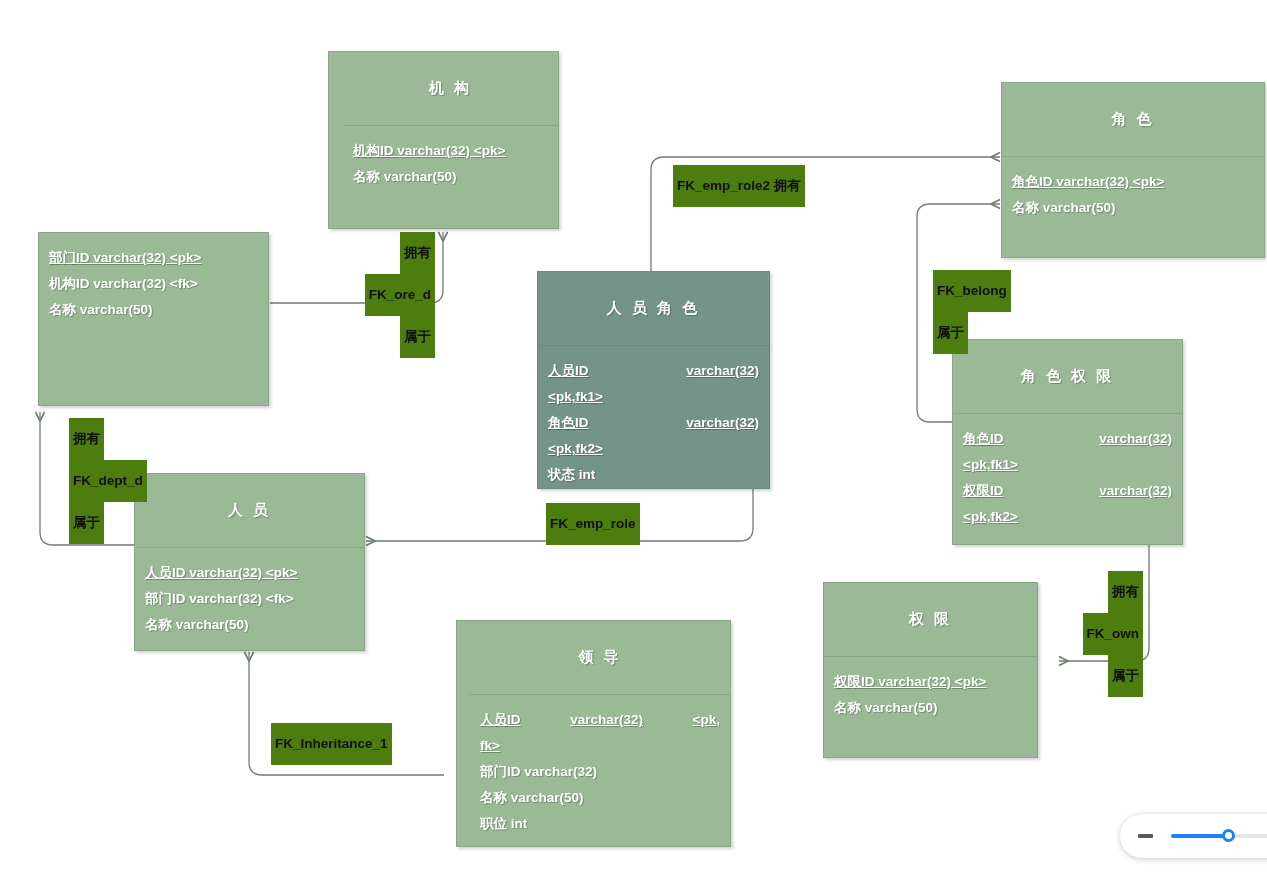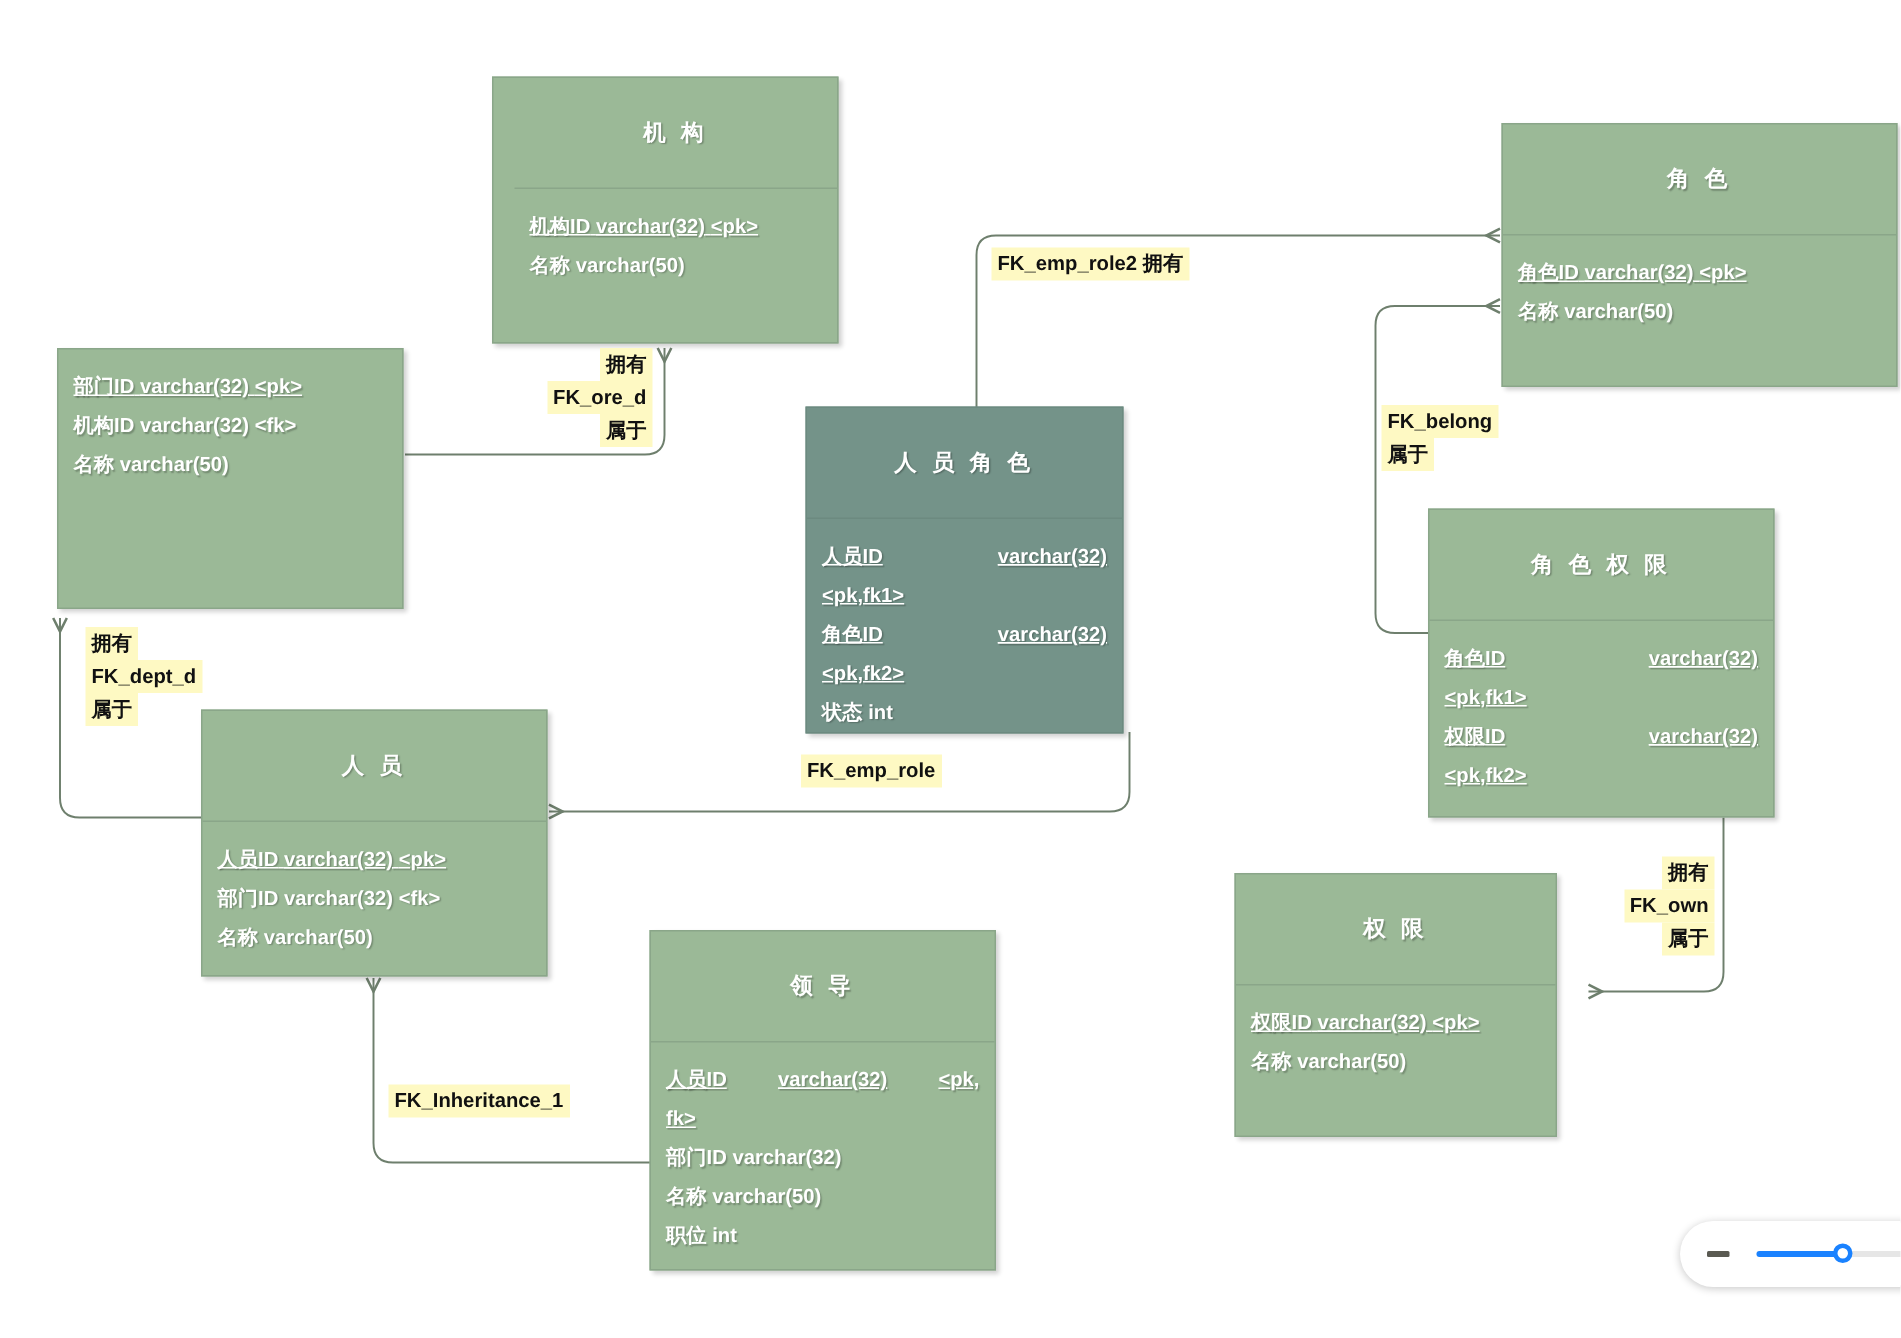--- a/index.html
+++ b/index.html
@@ -70,28 +70,29 @@
   .attr.spread {
     display: flex;
     justify-content: space-between;
   }
   .attr .typ { font-weight: bold; }
   .attr.pk .typ { text-decoration: underline; }
   .lbl-group {
     position: absolute;
   }
   .lbl-group .row {
-    background: #fef9c3;
+    background: #4d7c0f;
     color: #111111;
     font-size: 13.5px;
     font-weight: bold;
     line-height: 20px;
-    padding: 1px 4px;
+    padding: 11px 4px;
     display: inline-block;
     white-space: nowrap;
+    margin-left: 12px;
   }
   .lbl-group .line { display: block; }
   .lbl-group.right-al { text-align: right; }
 
   #zoom-widget {
     position: absolute;
     left: 1120px;
     top: 814px;
     width: 190px;
     height: 44px;
@@ -218,21 +219,21 @@
         <span class="typ">varchar(32)</span>
         <span>&lt;fk&gt;</span>
       </div>
       <div class="attr">
         <span>名称</span>
         <span class="typ">varchar(50)</span>
       </div>
     </div>
   </div>
 
-  <div class="entity" style="left:433px; top:620px; width:231px; height:227px;">
+  <div class="entity" style="left:456px; top:620px; width:275px; height:227px;padding-left:13px;">
     <div class="ent-title">领 导</div>
     <div class="ent-body">
       <div class="attr pk spread">
         <span>人员ID</span>
         <span class="typ">varchar(32)</span>
         <span>&lt;pk,</span>
       </div>
       <div class="attr pk">
         <span>fk&gt;</span>
       </div>
@@ -244,21 +245,21 @@
         <span>名称</span>
         <span class="typ">varchar(50)</span>
       </div>
       <div class="attr">
         <span>职位</span>
         <span class="typ">int</span>
       </div>
     </div>
   </div>
 
-  <div class="entity selected" style="left:537px; top:271px; width:212px; height:218px;">
+  <div class="entity selected" style="left:537px; top:271px; width:233px; height:218px;">
     <div class="ent-title">人 员 角 色</div>
     <div class="ent-body">
       <div class="attr pk spread">
         <span>人员ID</span>
         <span class="typ">varchar(32)</span>
       </div>
       <div class="attr pk">
         <span>&lt;pk,fk1&gt;</span>
       </div>
       <div class="attr pk spread">

